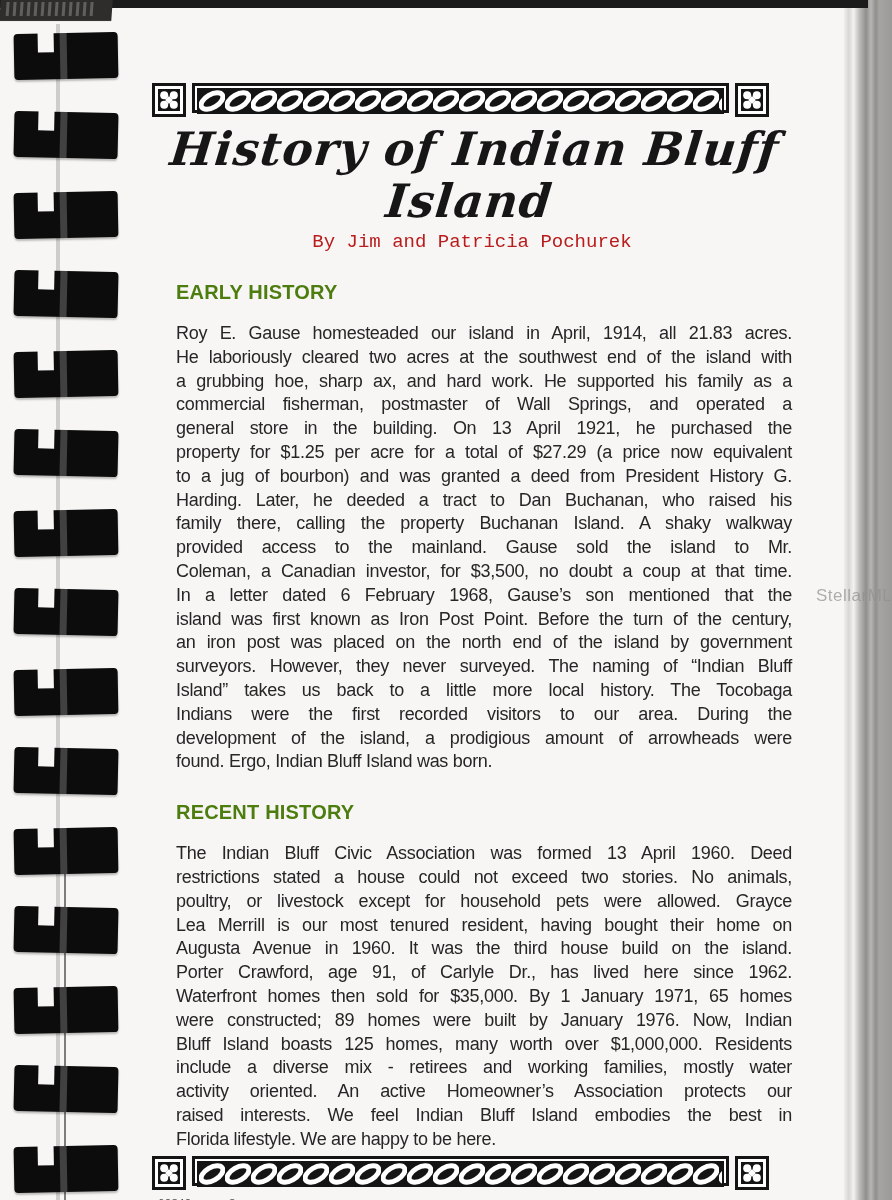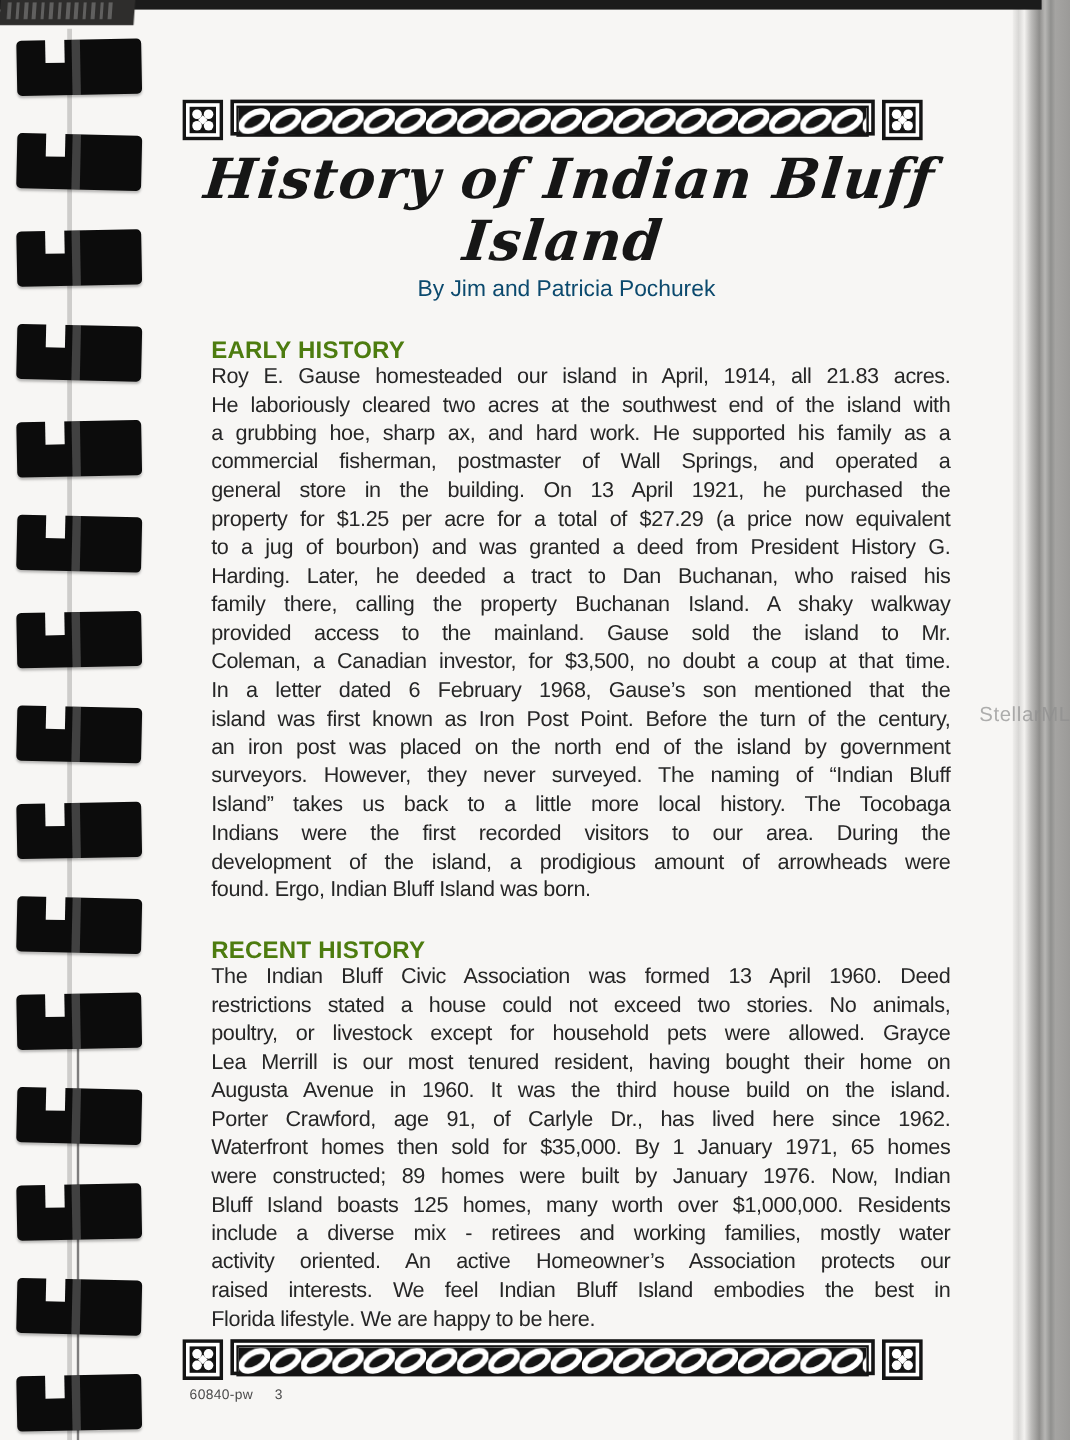--- a/index.html
+++ b/index.html
@@ -29,26 +29,26 @@
              letter-spacing:.5px;z-index:4;}
   
   .content{position:absolute;left:152px;top:0;width:640px;padding-top:83px;z-index:2;}
   .border-row{display:flex;align-items:flex-start;width:617px;gap:6px;}
   .corner{width:34px;height:34px;flex:none;}
   .rope-strip{flex:1;border:3px solid #141414;background:#fff;padding:2px;height:30px;box-sizing:border-box;}
   .rope-inner{border:2px solid #141414;height:22px;line-height:0;overflow:hidden;}
   .page-title{text-align:center;margin-top:6px;font-family:"DejaVu Serif",serif;font-style:italic;
       font-weight:bold;font-size:46px;line-height:52px;color:#161616;letter-spacing:1px;}
   .page-title span{display:inline-block;transform:skewX(-6deg);}
-  .byline{text-align:center;margin-top:4px;font-size:19px;line-height:22px;color:#0c4a6e;}
+  .byline{text-align:center;margin-top:4px;font-size:19px;line-height:22px;color:#b91c1c;font-family:Liberation Mono, monospace;}
   .section{margin-left:24px;width:616px;}
   .heading{font-weight:bold;font-size:20px;line-height:20px;letter-spacing:.2px;color:#4d7c0f;}
   .h-early{margin-top:29px;}
   .h-recent{margin-top:28px;}
-  .body-lines{font-size:18px;letter-spacing:-0.3px;color:#262626;}
+  .body-lines{margin-top:20px;font-size:18px;letter-spacing:-0.3px;color:#262626;}
   .tline{line-height:23.8px;text-align:justify;text-align-last:justify;white-space:normal;}
   .tline:last-child{text-align-last:left;}
   .border-bottom{margin-top:4px;}
   .footer{margin-top:7px;margin-left:6px;font-size:11.5px;color:#4a4a4a;letter-spacing:.3px;}
   .footer .pgnum{margin-left:18px;}
 </style>
 </head>
 <body>
 
 <div class="scan">

